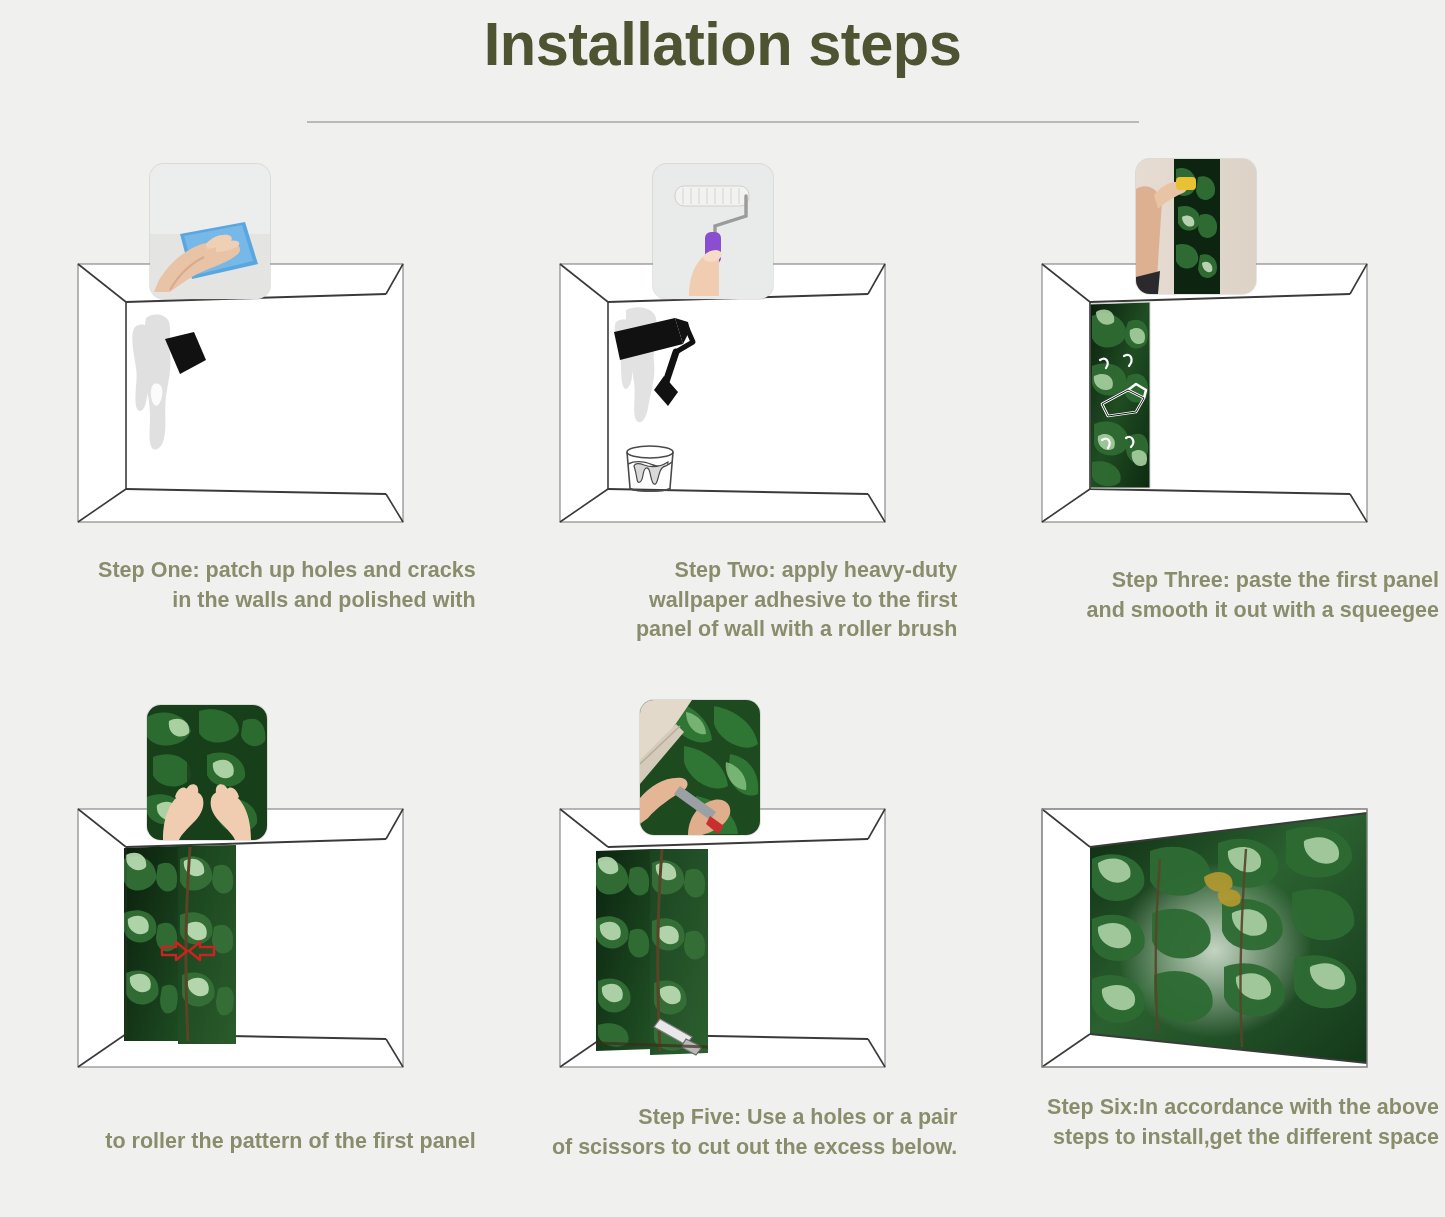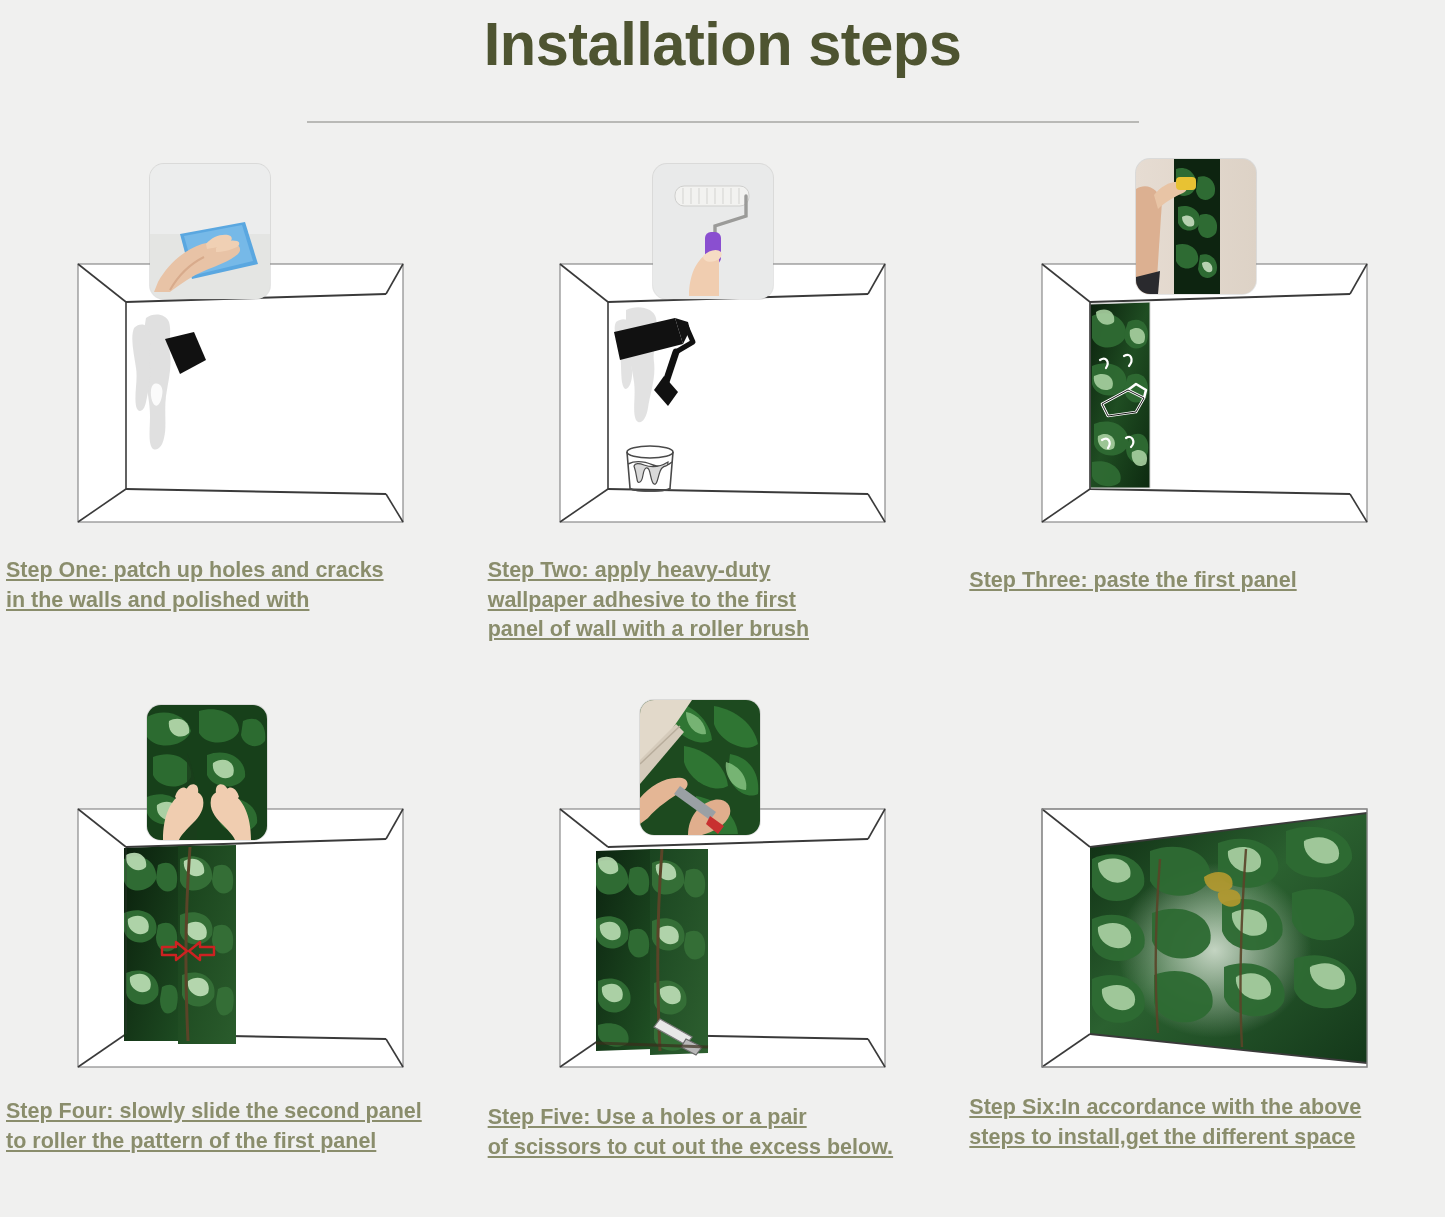--- a/index.html
+++ b/index.html
@@ -70,27 +70,26 @@
     box-shadow: 0 0 0 1px rgba(150,150,150,0.25);
     z-index: 5;
   }
   .thumb svg { display: block; width: 120px; height: 135px; }
 
   
   .caption {
     position: absolute;
     left: 0;
     width: 100%;
-    text-align: left;
+    text-align: right;
     font-size: 21.5px;
     font-weight: bold;
     color: #8a8d6c;
     line-height: 1.38;
     padding: 0 6px;
-    text-decoration: underline;
   }
 
   
   .row1 .caption { top: 408px; }
   .row2 .caption { top: 404px; }
 
   
   .cell1 .thumb { left: 150px; top: 16px; }
   .cell2 .thumb { left: 171px; top: 16px; }
   .cell3 .thumb { left: 173px; top: 11px; }
@@ -301,20 +300,21 @@
           <path d="M68 104 C74 100 78 106 74 112"></path>
           <path d="M92 100 C99 96 102 104 97 110"></path>
           <path d="M70 184 C76 180 80 186 76 192"></path>
           <path d="M94 182 C100 178 104 186 99 191"></path>
         </g>
         <path d="M58 46 L58 233" stroke="#3a3a3a" stroke-width="1.6" fill="none"></path>
       </svg>
     </div>
     <div class="caption" style="top:418px;">
       <span>Step Three: paste the first panel</span><br>
+      <span>and smooth it out with a squeegee</span>
     </div>
   </div>
 
   <div class="step-cell row2 cell4">
     <div class="thumb">
       <svg viewBox="0 0 120 135">
         <rect width="120" height="135" fill="#17401a"></rect>
         <g fill="#2c6b30">
           <path d="M0 12 C18 2 40 10 44 26 C38 42 10 46 0 32 Z"></path>
           <path d="M52 6 C72 0 92 10 92 26 C86 40 60 42 52 28 Z"></path>
@@ -401,21 +401,21 @@
         <path d="M122 46 C118 100 116 160 120 240" stroke="#5a4428" stroke-width="3" fill="none"></path>
 
         <g fill="none" stroke="#cc2222" stroke-width="2.4" stroke-linejoin="round">
           <path d="M94 146 L108 146 L108 141 L119 150 L108 159 L108 154 L94 154 Z"></path>
           <path d="M146 146 L132 146 L132 141 L121 150 L132 159 L132 154 L146 154 Z"></path>
         </g>
         <path d="M58 46 L58 233" stroke="#3a3a3a" stroke-width="1.2" fill="none" opacity="0.5"></path>
       </svg>
     </div>
     <div class="caption">
-      <span>Step Four: slowly slide the second panel</span><br>
+      <br>
       <span>to roller the pattern of the first panel</span>
     </div>
   </div>
 
   <div class="step-cell row2 cell5">
     <div class="thumb">
       <svg viewBox="0 0 120 135">
         <rect width="120" height="135" fill="#1d4a1f"></rect>
         <g fill="#2f7533">
           <path d="M30 0 C52 4 70 20 72 40 C60 48 34 36 30 16 Z"></path>

